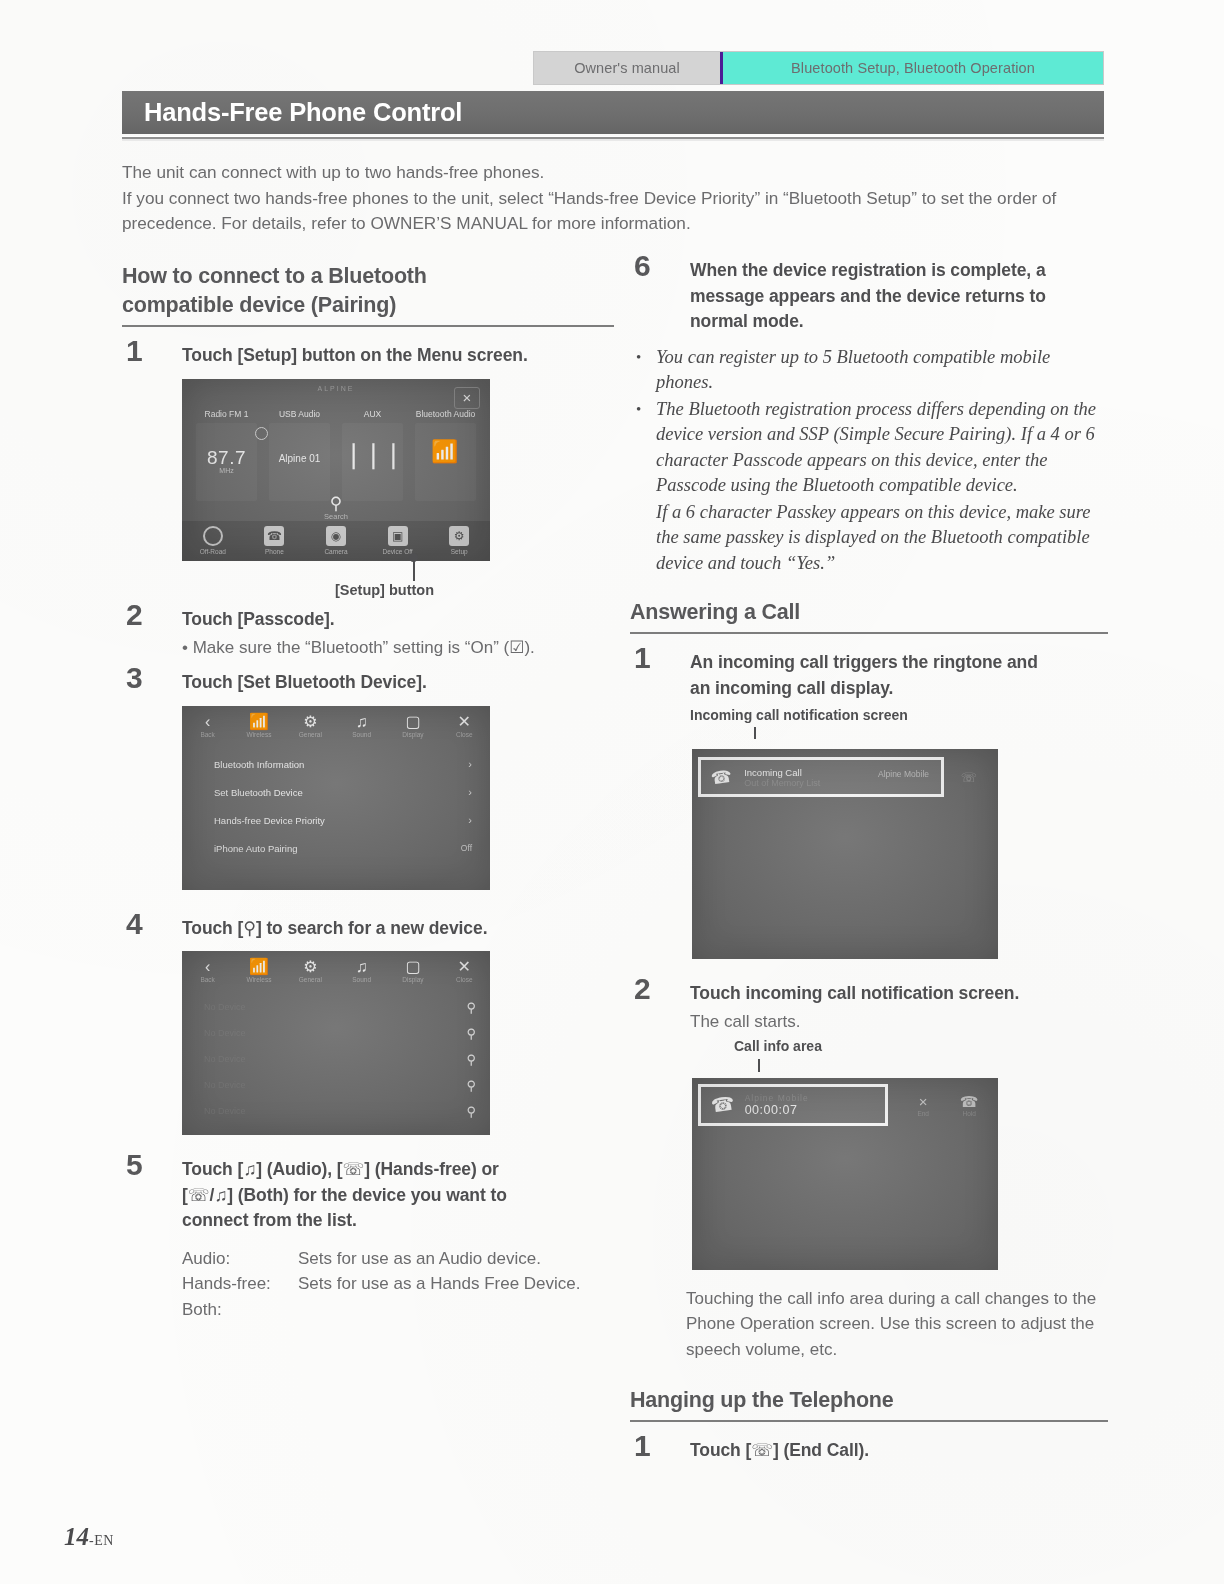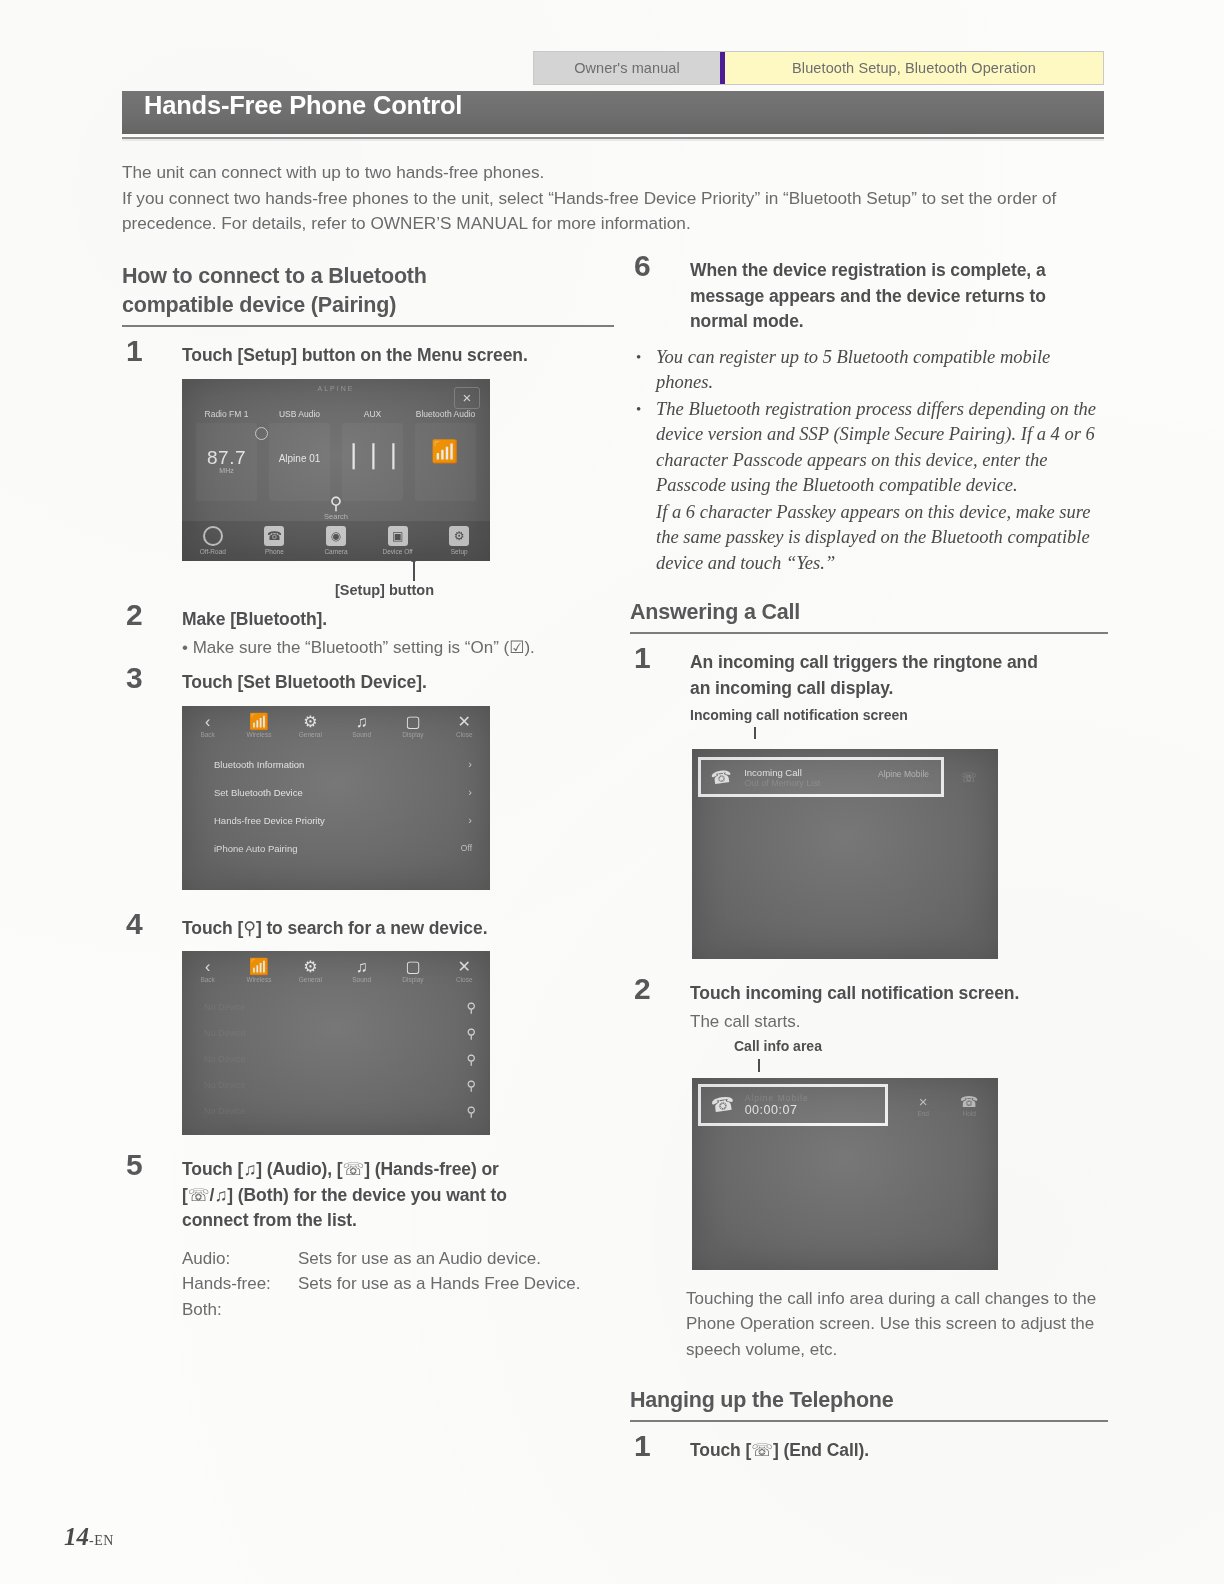--- a/index.html
+++ b/index.html
@@ -27,30 +27,30 @@
     display:flex; align-items:stretch;
     border:1px solid #c9c9c9;
     background:#d3d3d3;
   }
   .runhead .tab {
     display:flex; align-items:center; justify-content:center;
     font-size:14.5px; letter-spacing:.1px; color:#6d6d6f;
   }
   .runhead .tab.left { width:186px; background:#d4d4d4; }
   .runhead .tab.right {
-    flex:1; background:#fef9c3; color:#6d6d6f;
-    border-left:5px solid #4c1d95;
+    flex:1; background:#5eead4; color:#6d6d6f;
+    border-left:3px solid #4c1d95;
   }
 
   
   .titlebar {
     position:absolute; left:122px; top:91px;
     width:982px; height:43px;
     background:linear-gradient(180deg,#757575 0%, #6e6e6e 55%, #656565 100%);
-    display:flex; 
+    display:flex; align-items:center;
   }
   .titlebar h1 {
     margin:0; padding-left:22px;
     font-size:25.5px; font-weight:bold; color:#ffffff;
     letter-spacing:-0.2px;
   }
   .titlerule {
     position:absolute; left:122px; top:136px;
     width:982px; height:5px;
     background:linear-gradient(180deg,#ffffff 0 1px, #8f8f8f 1px 3px, #e9e9e9 3px 5px);
@@ -306,21 +306,21 @@
     </div>
 
     <div style="position:relative;height:42px;">
       <span class="callout-dot" style="left:287px; top:-8px;"></span>
       <span class="callout-line" style="left:291px; top:0px; width:2px; height:20px;"></span>
       <span class="callout-txt" style="left:213px; top:21px;">[Setup] button</span>
     </div>
 
     <div class="step" style="margin-top:4px;">
       <span class="num">2</span>
-      <div class="txt">Make [Bluetooth].</div>
+      <div class="txt">Touch [Passcode].</div>
       <div class="bullet-line">• Make sure the “Bluetooth” setting is “On” (☑).</div>
     </div>
 
     <div class="step" style="margin-top:10px;">
       <span class="num">3</span>
       <div class="txt">Touch [Set Bluetooth Device].</div>
     </div>
 
     <div class="shot shot-bt">
       <div class="hdrbar">

